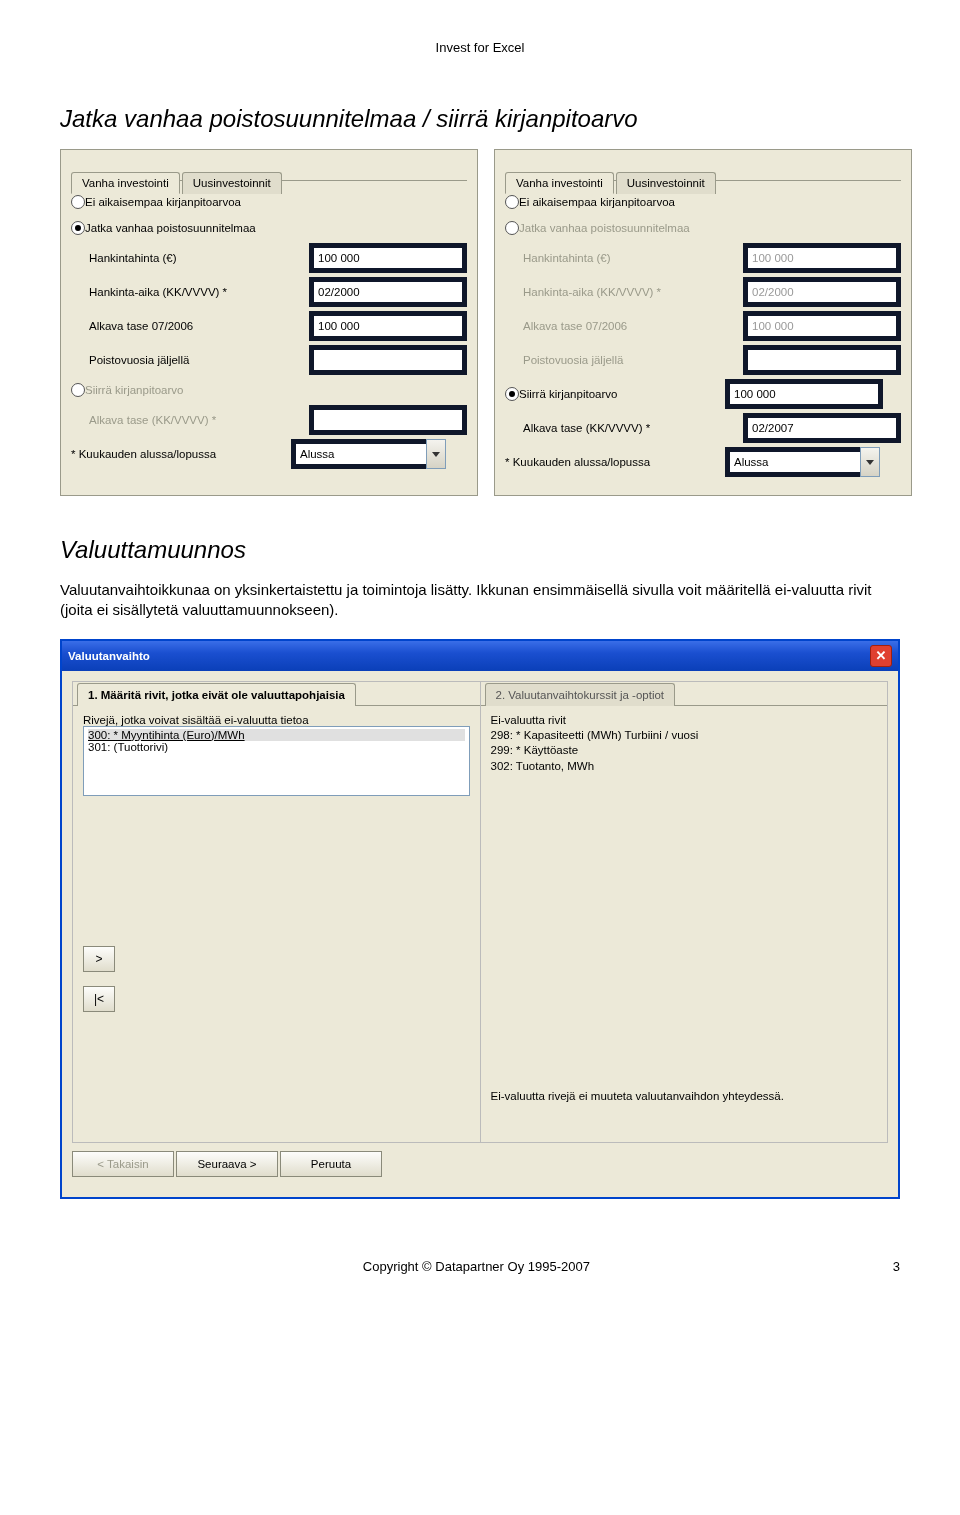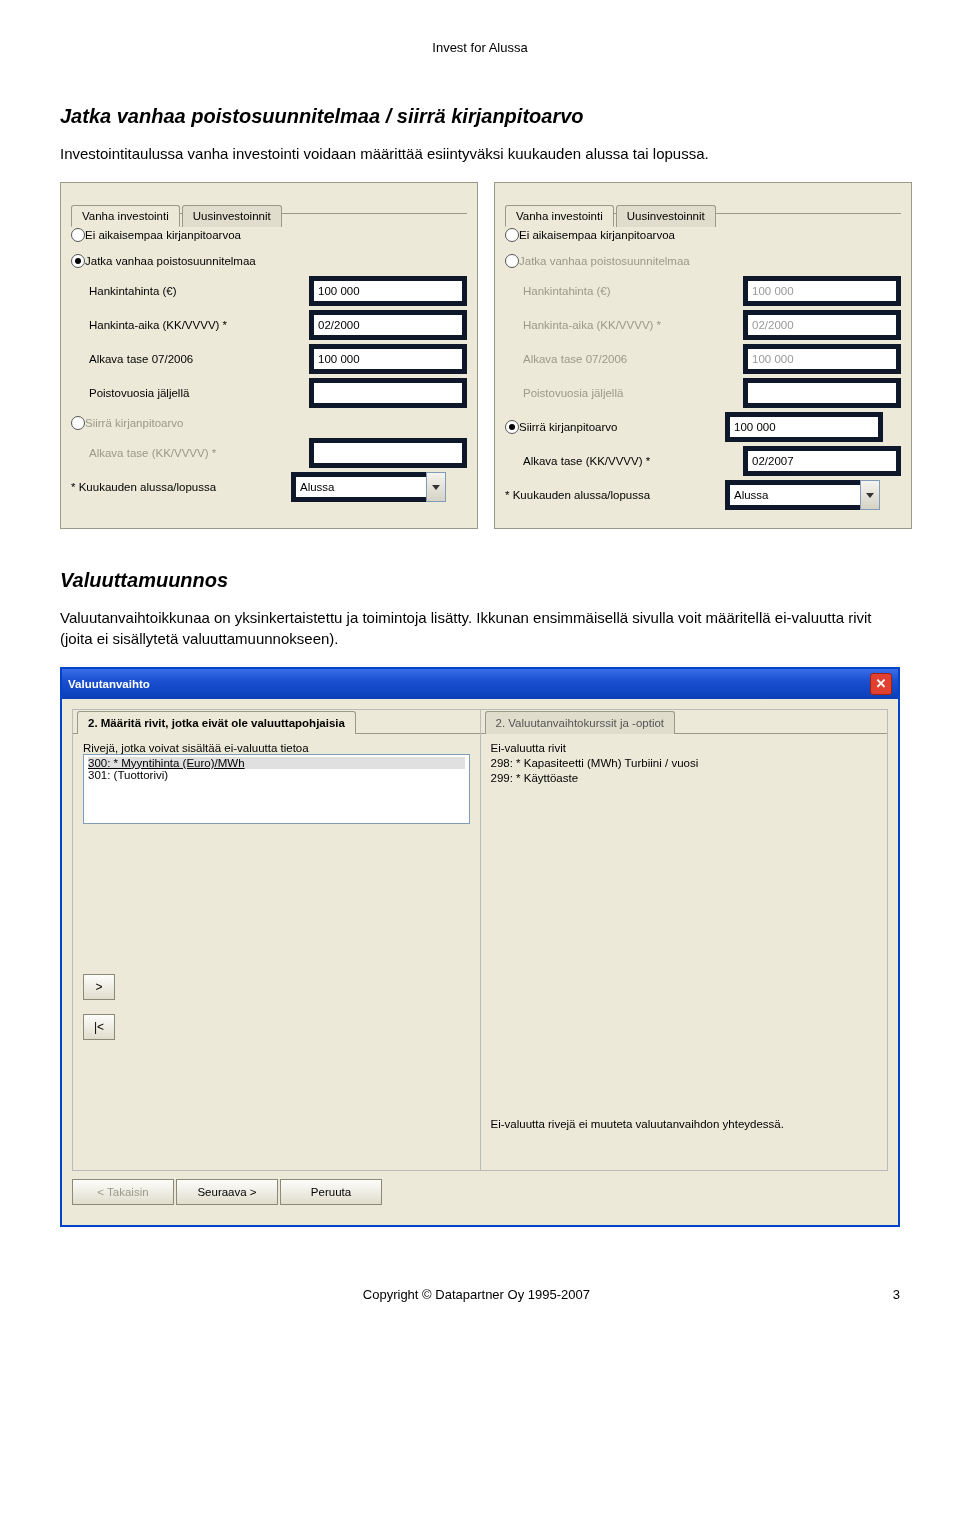--- a/index.html
+++ b/index.html
@@ -13,22 +13,22 @@
   .page {
     padding: 40px 60px 20px 60px;
   }
   .header-title {
     text-align: center;
     font-size: 13px;
     margin-bottom: 50px;
   }
   h2.section-heading {
     font-style: italic;
-    font-weight: bold;
-    font-size: 20px;
+    font-weight: normal;
+    font-size: 24px;
     margin: 10px 0 16px 0;
   }
   p.body-text {
     font-size: 15px;
     margin: 0 0 18px 0;
     line-height: 1.35;
   }
   
   .panels-row {
     display: flex;
@@ -152,24 +152,23 @@
   .dlg-btn.disabled{ color:#9a9a8a;}
   .footer{
     display:flex; justify-content:space-between; font-size:13px; margin-top:60px;
     border-top: none;
   }
 </style>
 </head>
 <body>
 
 <div class="page">
-  <div class="header-title">Invest for Alussa</div>
+  <div class="header-title">Invest for Excel</div>
 
   <h2 class="section-heading">Jatka vanhaa poistosuunnitelmaa / siirrä kirjanpitoarvo</h2>
-  <p class="body-text">Investointitaulussa vanha investointi voidaan määrittää esiintyväksi kuukauden alussa tai lopussa.</p>
 
   <div class="panels-row">
 
     <div class="panel">
       <div class="tabs">
         <div class="tab active">Vanha investointi</div>
         <div class="tab inactive">Uusinvestoinnit</div>
       </div>
       <div class="form-row">
           <div class="lbl radio">
@@ -276,40 +275,41 @@
   <p class="body-text">Valuutanvaihtoikkunaa on yksinkertaistettu ja toimintoja lisätty. Ikkunan ensimmäisellä sivulla voit määritellä ei-valuutta rivit (joita ei sisällytetä valuuttamuunnokseen).</p>
 
   <div class="win-dialog">
     <div class="titlebar">
       <span>Valuutanvaihto</span>
       <div class="closebtn">✕</div>
     </div>
     <div class="dlg-body">
       <div class="dlg-cols">
         <div class="dlg-col" style="border-right:none;">
-          <div class="dlg-tab-strip"><span class="dlg-tab">2. Määritä rivit, jotka eivät ole valuuttapohjaisia</span></div>
+          <div class="dlg-tab-strip"><span class="dlg-tab">1. Määritä rivit, jotka eivät ole valuuttapohjaisia</span></div>
           <div class="dlg-col-inner">
             <div class="list-caption">Rivejä, jotka voivat sisältää ei-valuutta tietoa</div>
             <div class="listbox">
               <div class="item sel">300: * Myyntihinta (Euro)/MWh</div>
               <div class="item">301:                    (Tuottorivi)</div>
             </div>
             <div class="mid-btns">
               <div class="mini-btn">&gt;</div>
               <div class="mini-btn">|&lt;</div>
             </div>
           </div>
         </div>
         <div class="dlg-col">
           <div class="dlg-tab-strip"><span class="dlg-tab inactive">2. Valuutanvaihtokurssit ja -optiot</span></div>
           <div class="dlg-col-inner">
             <div class="list-caption">Ei-valuutta rivit</div>
             <div class="static-list">
               <div>298: * Kapasiteetti (MWh) Turbiini / vuosi</div>
               <div>299: * Käyttöaste</div>
+              <div>302: Tuotanto, MWh</div>
             </div>
             <div class="bottom-note">Ei-valuutta rivejä ei muuteta valuutanvaihdon yhteydessä.</div>
           </div>
         </div>
       </div>
       <div class="dlg-footer">
         <div class="dlg-btn disabled">&lt; Takaisin</div>
         <div class="dlg-btn">Seuraava &gt;</div>
         <div class="dlg-btn">Peruuta</div>
       </div>

